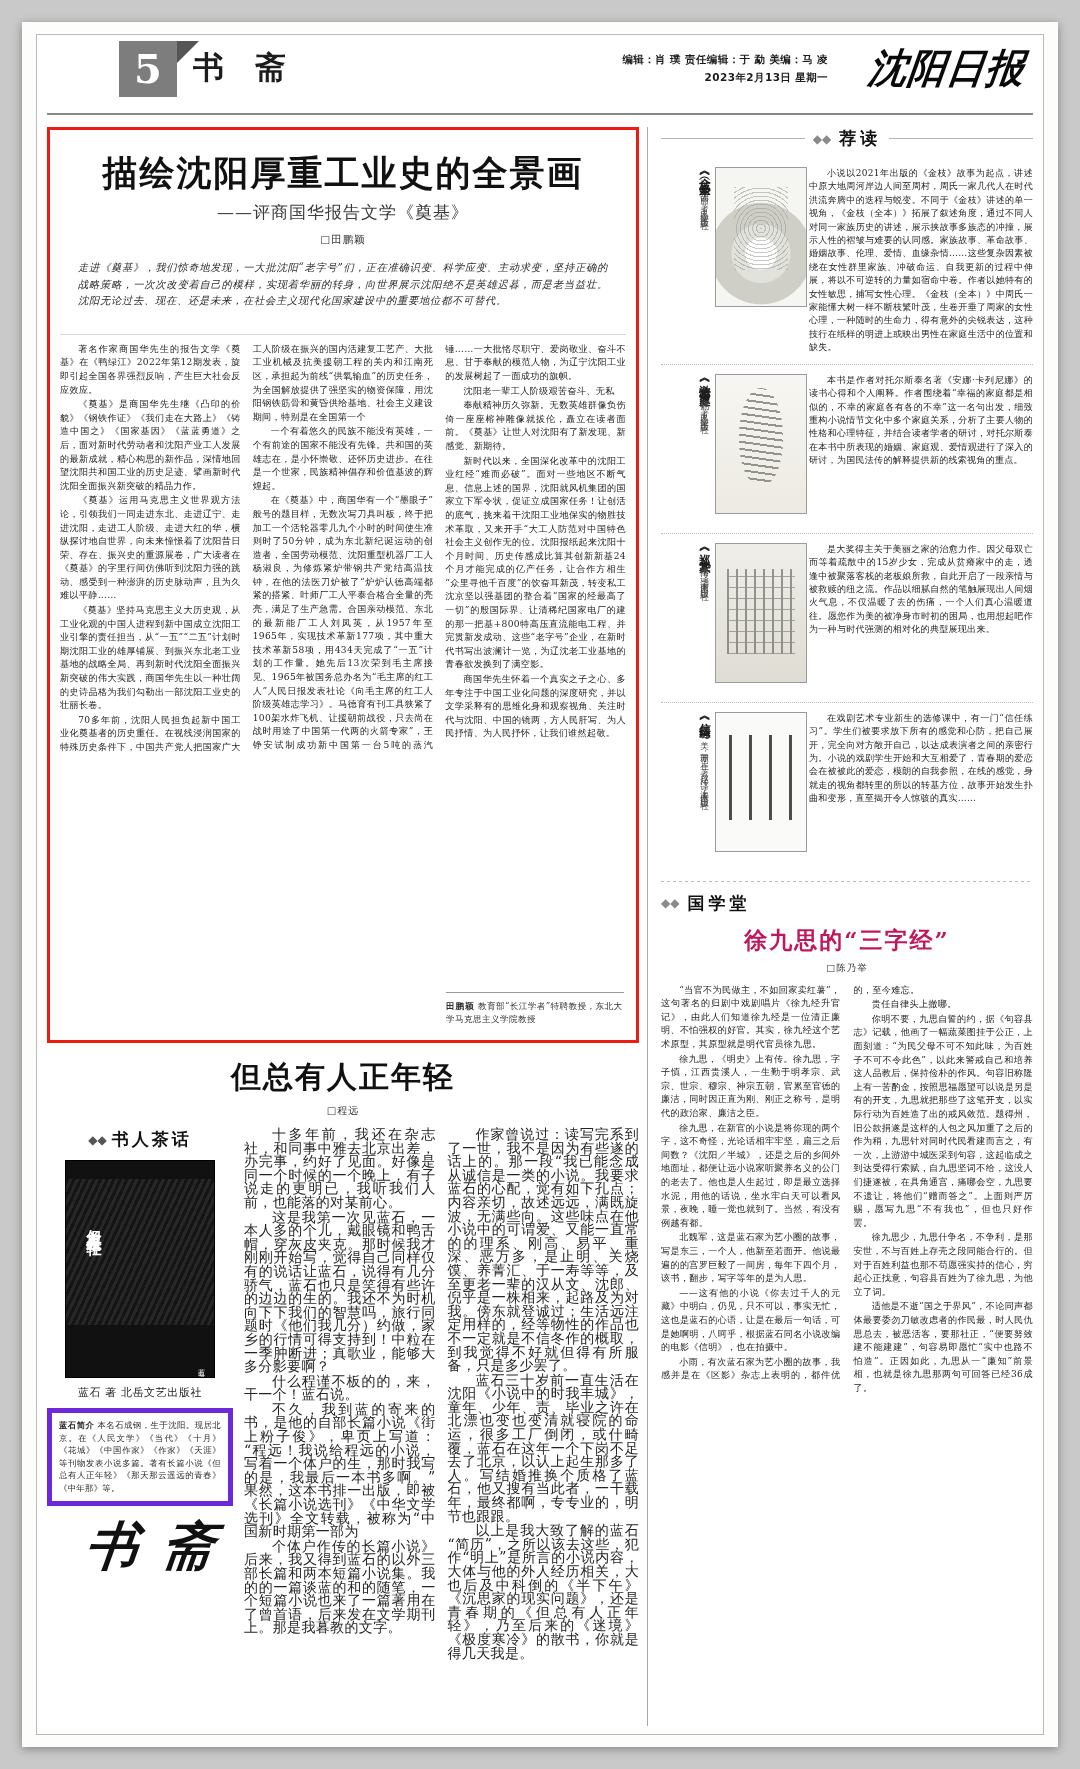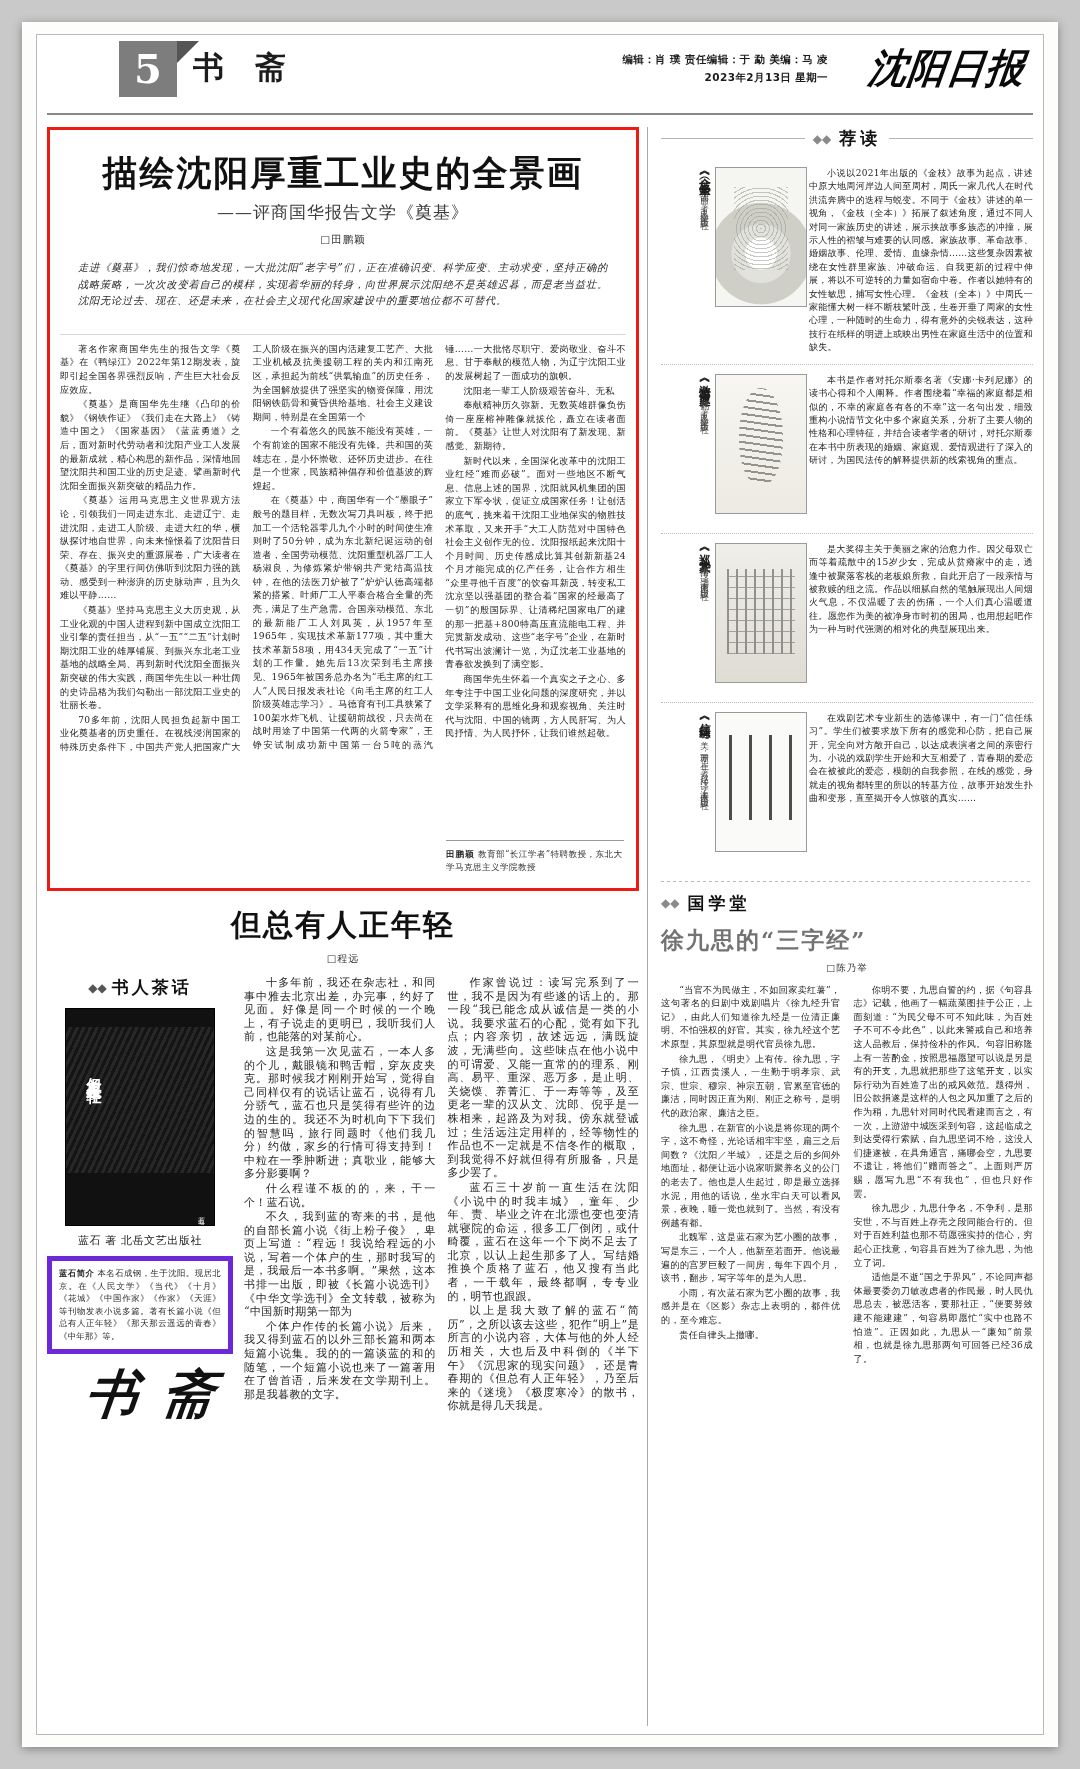--- a/index.html
+++ b/index.html
@@ -79,21 +79,21 @@
     left:10px; right:10px; top:92px; bottom:8px;
     display:flex;
   }
   .col-left  { width:600px; position:relative; padding-right:8px; }
   .col-right { flex:1; position:relative; border-left:1px solid #aaa; padding-left:13px; }
 
   
   .story-box {
     border:3px solid #ee1b12;
     padding:6px 10px 8px 10px;
-    height:764px;
+    height:916px;
     position:relative;
     overflow:hidden;
   }
   .headline {
     text-align:center;
     font-family:"DejaVu Serif","Liberation Serif",serif;
     font-size:35px; font-weight:700; color:#111;
     letter-spacing:2px;
     margin:16px 0 8px 0;
     line-height:1.18;
@@ -194,21 +194,21 @@
     writing-mode:vertical-rl;
   }
   .bookcaption {
     text-align:center; font-size:11px; color:#222;
     margin-top:7px; letter-spacing:.6px;
     font-family:"DejaVu Serif","Liberation Serif",serif;
   }
   .story2-text {
     flex:1;
     column-count:2; column-gap:12px;
-    font-size:11px; line-height:13.6px;
+    font-size:14px; line-height:13.6px;
     text-align:justify; color:#242424; letter-spacing:.35px;
     font-family:"DejaVu Serif","Liberation Serif",serif;
   }
   .story2-text p { margin:0 0 1px 0; text-indent:2em; }
 
   .profile-box {
     border:5px solid #6d28d9;
     padding:6px 7px;
     font-size:8.4px; line-height:12.6px;
     color:#2b2b2b; text-align:justify;
@@ -281,24 +281,24 @@
   .art-c:after{ content:""; position:absolute; inset:18% 12% 20% 12%;
       background:repeating-linear-gradient(90deg,#4d4d48 0 2px,transparent 2px 9px),
                  repeating-linear-gradient(0deg,#6a6a63 0 1px,transparent 1px 11px); opacity:.55;}
   .art-d { background:#fafaf8; }
   .art-d:after{ content:""; position:absolute; left:8%; top:16%; width:84%; height:62%;
       background:
         repeating-linear-gradient(90deg, transparent 0 6px, #2e2e2c 6px 9px, transparent 9px 20px);
       opacity:.85;}
 
   .gx-title {
-    text-align:left;
+    text-align:center;
     font-family:"DejaVu Serif","Liberation Serif",serif;
     font-size:23px; font-weight:700; letter-spacing:2px;
-    color:#737373; margin:10px 0 6px 0;
+    color:#be185d; margin:10px 0 6px 0;
   }
   .gx-byline { text-align:center; font-size:9.5px; color:#333; letter-spacing:1px; margin-bottom:9px; }
   .gx-text {
     column-count:2; column-gap:13px;
     font-size:9.1px; line-height:13.6px;
     text-align:justify; color:#242424; letter-spacing:.35px;
     font-family:"DejaVu Serif","Liberation Serif",serif;
   }
   .gx-text p { margin:0 0 1px 0; text-indent:2em; }
 
@@ -450,20 +450,21 @@
         <span class="name">国学堂</span>
       </div>
 
       <div class="gx-title">徐九思的“三字经”</div>
       <div class="gx-byline">□陈乃举</div>
       <div class="gx-text" id="gx-body">
             <p>“当官不为民做主，不如回家卖红薯”，这句著名的归剧中戏剧唱片《徐九经升官记》，由此人们知道徐九经是一位清正廉明、不怕强权的好官。其实，徐九经这个艺术原型，其原型就是明代官员徐九思。</p>
             <p>徐九思，《明史》上有传。徐九思，字子慎，江西贵溪人，一生勤于明孝宗、武宗、世宗、穆宗、神宗五朝，官累至官德的廉洁，同时因正直为刚、刚正之称号，是明代的政治家、廉洁之臣。</p>
             <p>徐九思，在新官的小说是将你现的两个字，这不奇怪，光论话相牢牢坚，扁三之后间数？《沈阳／半城》，还是之后的乡间外地面址，都便让远小说家听聚养名义的公门的老去了。他也是人生起过，即是最立选择水泥，用他的话说，坐水牢白天可以看风景，夜晚，睡一觉也就到了。当然，有没有例越有都。</p>
             <p>北魏军，这是蓝石家为艺小圈的故事，写是东三，一个人，他新至若面开。他说最遍的的宫罗巨毅了一间房，每年下四个月，该书，翻步，写字等年的是为人思。</p>
+            <p>——这有他的小说《你去过千人的元藏》中明白，仍见，只不可以，事实无忙，这也是蓝石的心语，让是在最后一句话，可是她啊明，八呵乎，根据蓝石同名小说改编的电影《信明》，也在拍摄中。</p>
             <p>小雨，有次蓝石家为艺小圈的故事，我感并是在《区影》杂志上表明的，都件优的，至今难忘。</p>
             <p>贵任自律头上撤哪。</p>
             <p>你明不要，九思自誓的约，据《句容县志》记载，他画了一幅蔬菜图挂于公正，上面刻道：“为民父母不可不知此味，为百姓子不可不令此色”，以此来警戒自己和培养这人品教后，保持俭朴的作风。句容旧称隆上有一苦酌金，按照思福愿望可以说是另是有的开支，九思就把那些了这笔开支，以实际行动为百姓造了出的戒风敛范。题得州，旧公款捐遂是这样的人包之风加重了之后的作为稍，九思针对同时代民看建而言之，有一次，上游游中城医采到句容，这起临成之到达受得行索赋，自九思坚词不给，这没人们捷遂被，在具角通宫，痛哪会空，九思要不遗让，将他们“赠而答之”。上面则严厉赐，愿写九思“不有我也”，但也只好作罢。</p>
             <p>徐九思少，九思什争名，不争利，是那安世，不与百姓上存壳之段同能合行的。但对于百姓利益也那不苟愿强实持的信心，穷起心正找意，句容县百姓为了徐九思，为他立了词。</p>
             <p>适他是不逝“国之于界风”，不论同声都体最要委勿刀敏改虑者的作民最，时人民仇思总去，被恶活客，要那社正，“便要努致建不能建建”，句容易即愿忙“实中也路不怕造”。正因如此，九思从一“廉知”前景相，也就是徐九思那两句可回答已经36成了。</p>
           </div>
     </div>
 
   </div>
  </div>

